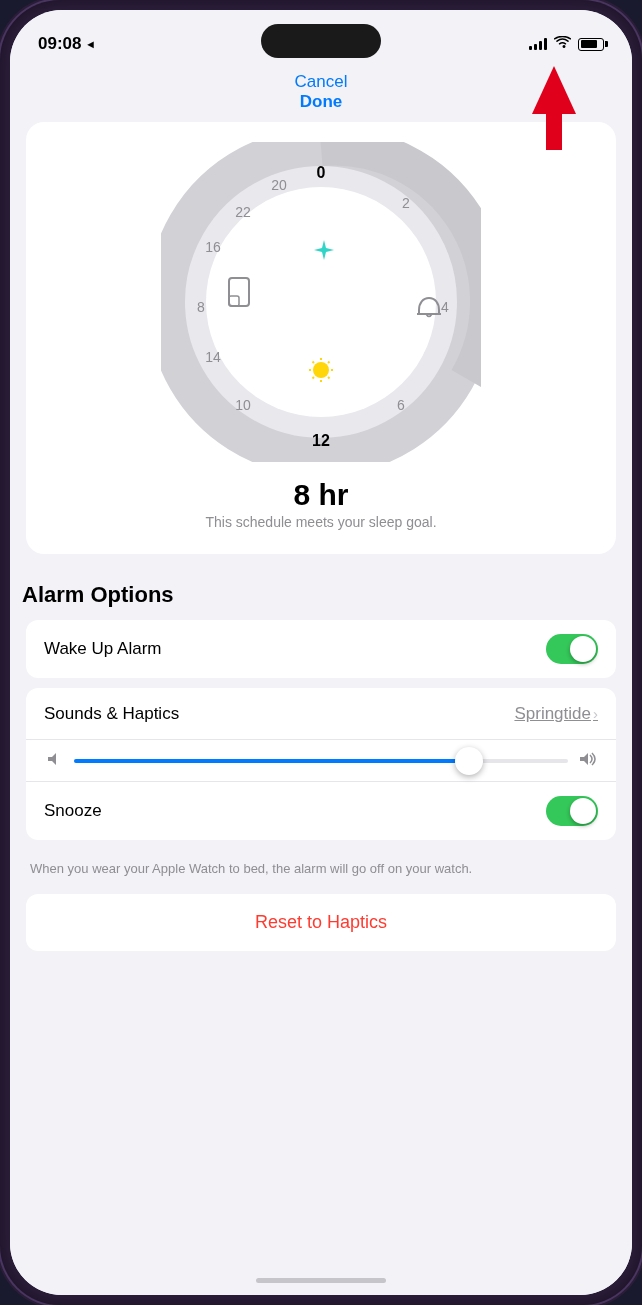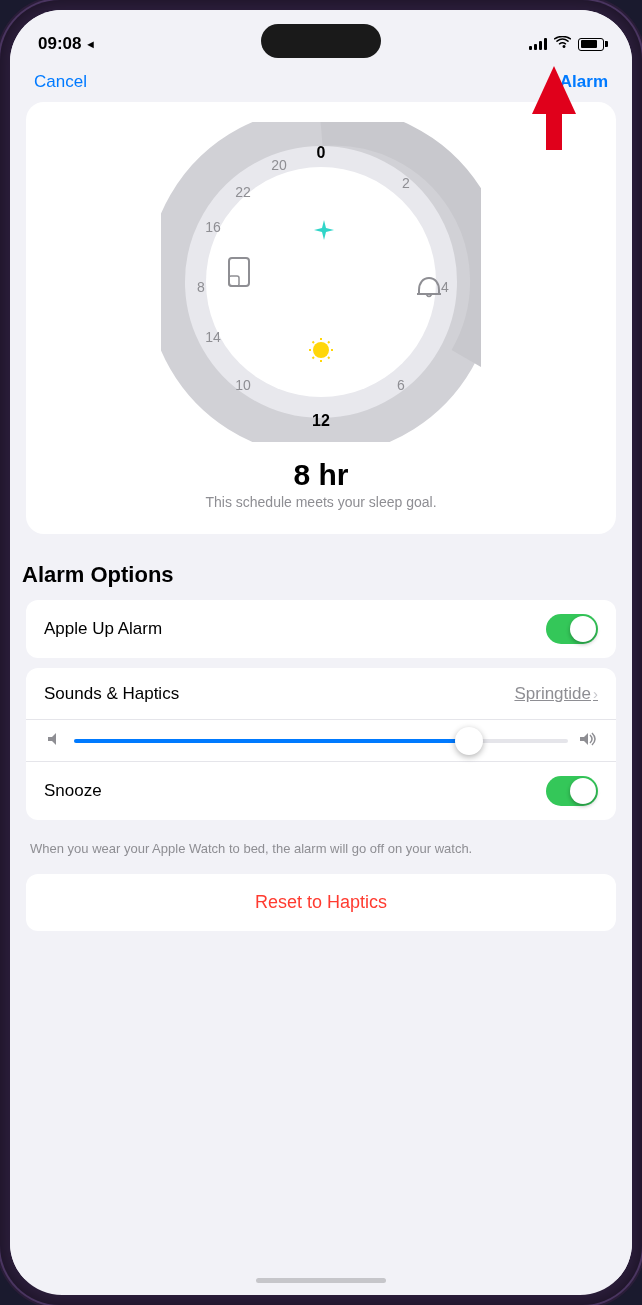--- a/index.html
+++ b/index.html
@@ -132,20 +132,21 @@
       border-radius: 20px;
     }
 
     
     .nav-bar {
       background: #f2f2f7;
       display: flex;
       align-items: center;
       justify-content: space-between;
       padding: 8px 24px 10px;
+      flex-direction: column;
     }
 
     .nav-cancel {
       color: #007aff;
       font-size: 17px;
       font-weight: 400;
       cursor: pointer;
     }
 
     .nav-done {
@@ -393,21 +394,21 @@
           </svg>
         </span>
         <div class="battery-icon">
           <div class="battery-fill"></div>
         </div>
       </div>
     </div>
 
     <div class="nav-bar">
       <span class="nav-cancel">Cancel</span>
-      <span class="nav-done">Alarm</span>
+      <span class="nav-done">Done</span>
     </div>
 
     <div class="red-arrow">
       <svg viewBox="0 0 60 90" width="60" height="90">
 
         <defs>
           <marker id="arrowhead" markerWidth="10" markerHeight="7" refX="0" refY="3.5" orient="auto">
             <polygon points="0 0, 10 3.5, 0 7" fill="#e0001b"></polygon>
           </marker>
         </defs>
@@ -483,21 +484,21 @@
         <div class="sleep-info">
           <div class="sleep-hours">8 hr</div>
           <div class="sleep-goal">This schedule meets your sleep goal.</div>
         </div>
       </div>
 
       <div class="section-title">Alarm Options</div>
 
       <div class="settings-group">
         <div class="settings-row">
-          <span class="row-label">Apple Up Alarm</span>
+          <span class="row-label">Wake Up Alarm</span>
           <div class="toggle">
             <div class="toggle-knob"></div>
           </div>
         </div>
       </div>
 
       <div class="settings-group">
         <div class="settings-row">
           <span class="row-label">Sounds &amp; Haptics</span>
           <div class="sounds-value">

